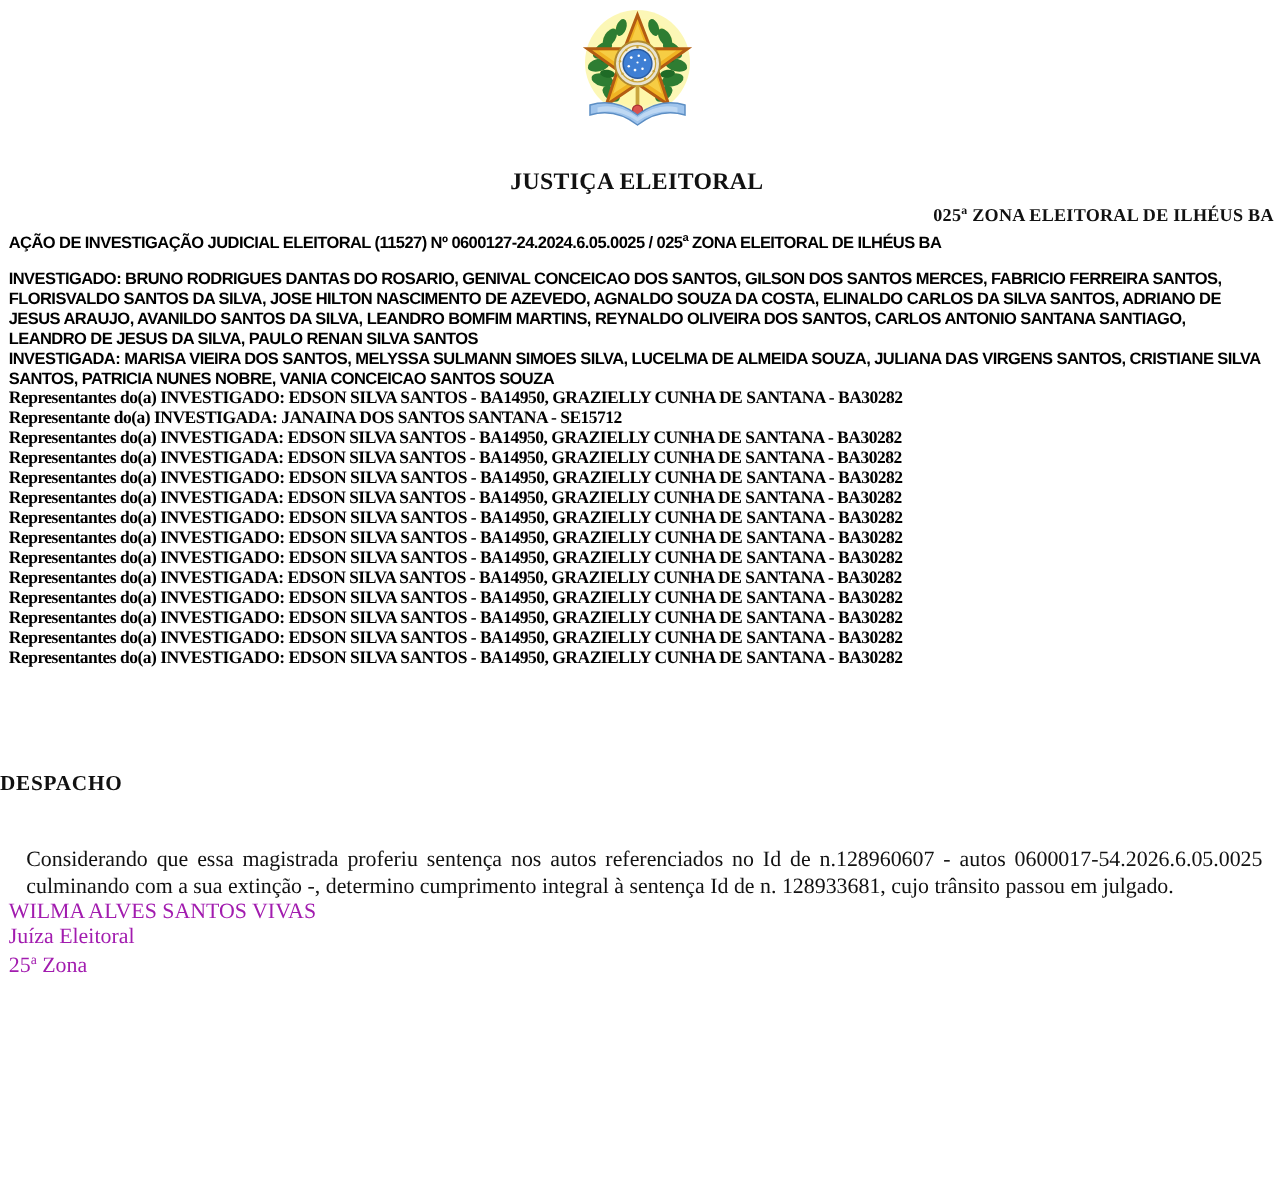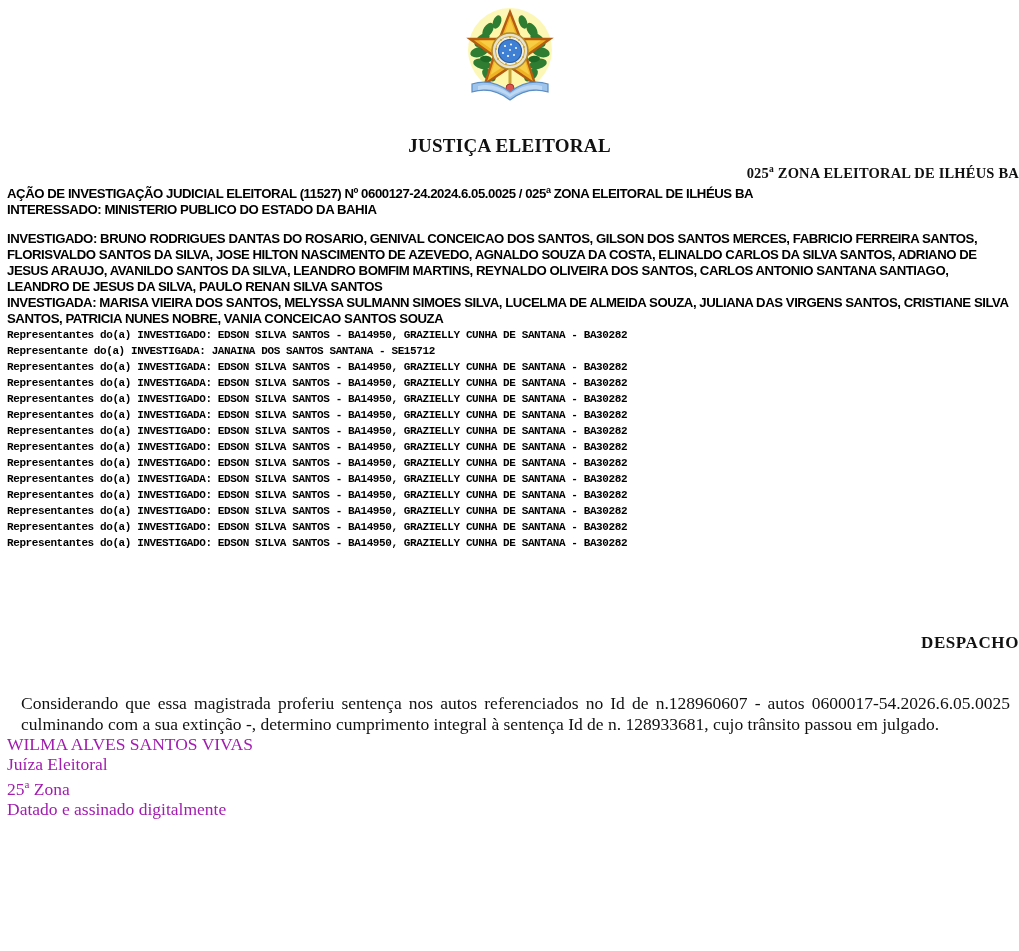--- a/index.html
+++ b/index.html
@@ -85,37 +85,36 @@
   }
   .party-block .line {
     white-space: normal;
   }
 
   
   .reps {
     margin-top: 0px;
   }
   .reps .line {
-    font-family: Liberation Mono, monospace;
-    font-weight: bold;
-    font-size: 11px;
+    font-family: Liberation Serif, serif;
+    font-weight: bold;
+    font-size: 14px;
     line-height: 16px;
     letter-spacing: -0.4px;
     white-space: nowrap;
   }
 
   
   .despacho-title {
-    text-align: right;
+    text-align: left;
     font-family: "Liberation Serif", serif;
     font-weight: bold;
     font-size: 17px;
     letter-spacing: 0.6px;
     margin-top: 82px;
-    margin-left: 21px;
   }
 
   
   .body-text {
     margin-top: 40px;
     padding-left: 21px;
     padding-right: 9px;
     font-family: "Liberation Serif", serif;
     font-size: 17.5px;
     line-height: 20.5px;
@@ -213,21 +212,20 @@
       <path d="M10 78 Q30 72 48 86 Q66 72 86 78 L86 86 Q66 80 48 94 Q30 80 10 86 Z" fill="#9fc4ec" stroke="#5c8ec4" stroke-width="1.2"></path>
       <path d="M16 80 Q32 76 48 88 Q64 76 80 80 L80 84 Q64 80 48 91 Q32 80 16 84 Z" fill="#c6ddf5" opacity="0.8"></path>
     </svg>
   </div>
 
   <div class="court-title">JUSTIÇA ELEITORAL</div>
   <div class="court-sub"><span>025</span><sup>a</sup><span> ZONA ELEITORAL DE ILHÉUS BA</span></div>
 
   <div class="meta">
     <div class="line"><span>AÇÃO DE INVESTIGAÇÃO JUDICIAL ELEITORAL (11527) Nº 0600127-24.2024.6.05.0025 / 025</span><sup>a</sup><span> ZONA ELEITORAL DE ILHÉUS BA</span></div>
-    <div class="line">INTERESSADO: MINISTERIO PUBLICO DO ESTADO DA BAHIA</div>
 
     <div class="meta-gap"></div>
 
     <div class="party-block">
       <div class="line">INVESTIGADO: BRUNO RODRIGUES DANTAS DO ROSARIO, GENIVAL CONCEICAO DOS SANTOS, GILSON DOS SANTOS MERCES, FABRICIO FERREIRA SANTOS, FLORISVALDO SANTOS DA SILVA, JOSE HILTON NASCIMENTO DE AZEVEDO, AGNALDO SOUZA DA COSTA, ELINALDO CARLOS DA SILVA SANTOS, ADRIANO DE JESUS ARAUJO, AVANILDO SANTOS DA SILVA, LEANDRO BOMFIM MARTINS, REYNALDO OLIVEIRA DOS SANTOS, CARLOS ANTONIO SANTANA SANTIAGO, LEANDRO DE JESUS DA SILVA, PAULO RENAN SILVA SANTOS</div>
     </div>
     <div class="party-block">
       <div class="line">INVESTIGADA: MARISA VIEIRA DOS SANTOS, MELYSSA SULMANN SIMOES SILVA, LUCELMA DE ALMEIDA SOUZA, JULIANA DAS VIRGENS SANTOS, CRISTIANE SILVA SANTOS, PATRICIA NUNES NOBRE, VANIA CONCEICAO SANTOS SOUZA</div>
     </div>
 
@@ -252,16 +250,15 @@
   <div class="despacho-title">DESPACHO</div>
 
   <div class="body-text">
     <p>Considerando que essa magistrada proferiu sentença nos autos referenciados no Id de n.128960607 - autos 0600017-54.2026.6.05.0025 culminando com a sua extinção -, determino cumprimento integral à sentença Id de n. 128933681, cujo trânsito passou em julgado.</p>
   </div>
 
   <div class="sig-block">
     <div class="sig-line">WILMA ALVES SANTOS VIVAS</div>
     <div class="sig-line">Juíza Eleitoral</div>
     <div class="sig-line"><span>25</span><sup>a</sup><span> Zona</span></div>
-    <div class="sig-line">Datado e assinado digitalmente</div>
   </div>
 
 </div>
 
 </body></html>

